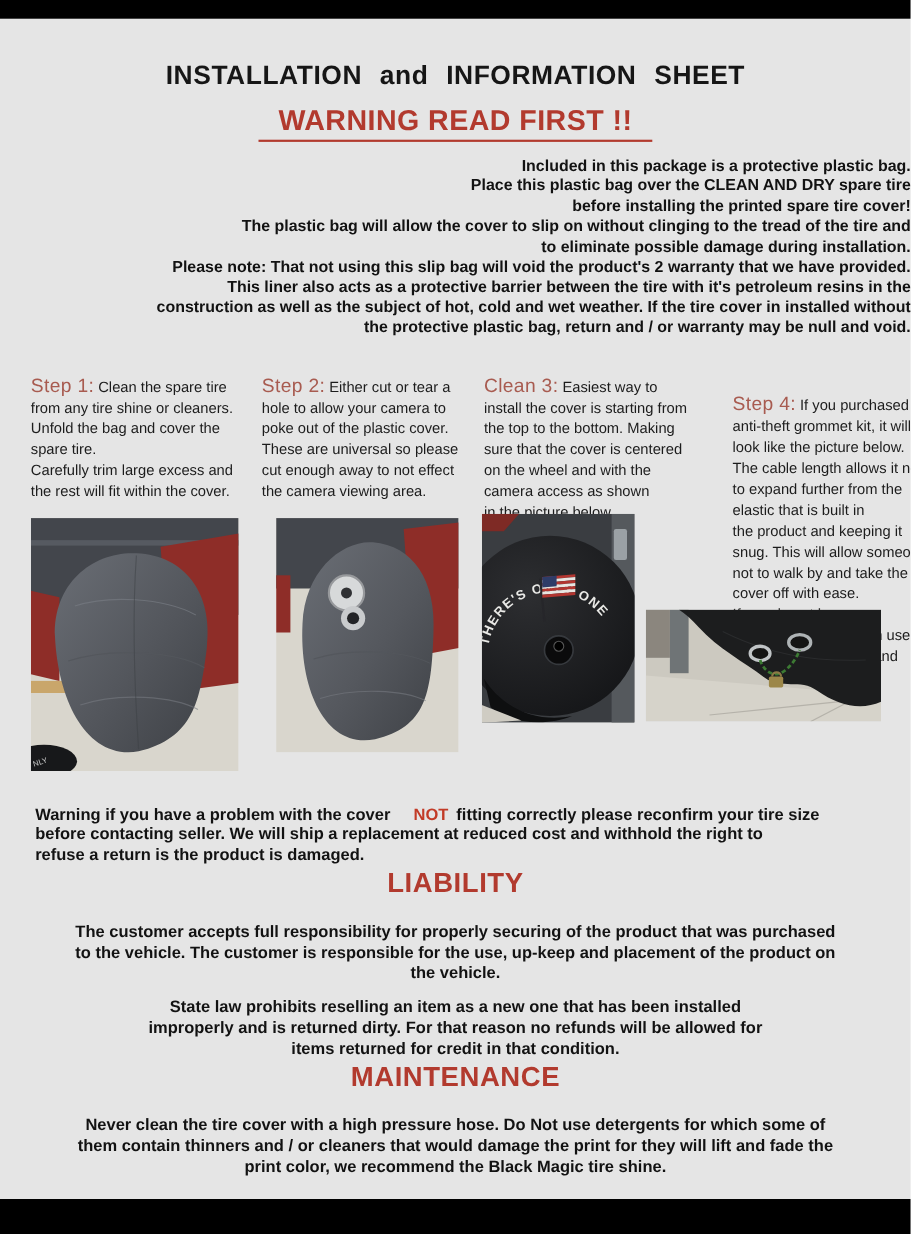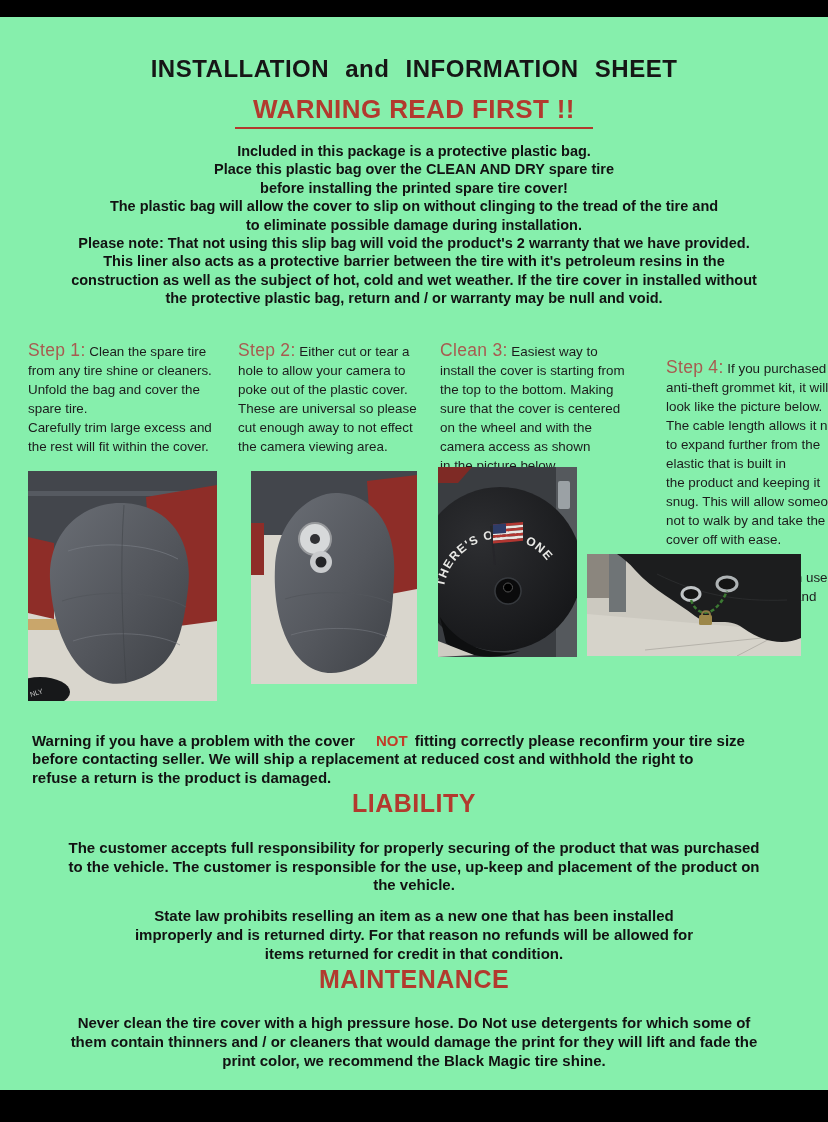--- a/index.html
+++ b/index.html
@@ -1,26 +1,26 @@
 <!DOCTYPE html>
 <html><head>
 <meta charset="utf-8">
 <style>
   html,body{margin:0;padding:0;background:#ffffff;}
-  .page{position:relative;width:828px;height:1122px;background:#86efac;overflow:hidden;
+  .page{position:relative;width:828px;height:1122px;background:#e5e5e5;overflow:hidden;
         font-family:"Liberation Sans",sans-serif;color:#141414;margin:0 auto;}
   .bar-top{position:absolute;top:0;left:0;width:100%;height:17px;background:#000;}
   .bar-bottom{position:absolute;bottom:0;left:0;width:100%;height:32px;background:#000;}
 
   .doc-title{margin:55px 0 0;text-align:center;font-size:24px;font-weight:bold;
              letter-spacing:.5px;word-spacing:9px;color:#161616;}
   .warning-heading{margin-top:11px;text-align:center;font-size:26px;font-weight:bold;color:#b23a2e;}
   .warning-heading span{display:inline-block;border-bottom:2px solid #b23a2e;padding:0 18px 2px;letter-spacing:.4px;}
 
-  .intro{margin-top:13px;text-align:center;font-weight:bold;font-size:14.5px;line-height:18.4px;
+  .intro{margin-top:13px;text-align:right;font-weight:bold;font-size:14.5px;line-height:18.4px;
          white-space:pre-line;color:#121212;}
 
   .steps-region{position:relative;height:390px;margin-top:26px;}
   .step{position:absolute;top:7px;font-size:13.4px;line-height:19px;color:#1c1c1c;}
   .step .step-label{font-size:17.5px;color:#a85b50;letter-spacing:.3px;}
   .step .step-body{white-space:pre-line;}
   #step1{left:28px;width:204px;}
   #step2{left:238px;width:204px;}
   #step3{left:440px;width:200px;}
   #step4{left:666px;width:186px;margin-top:17px;}

